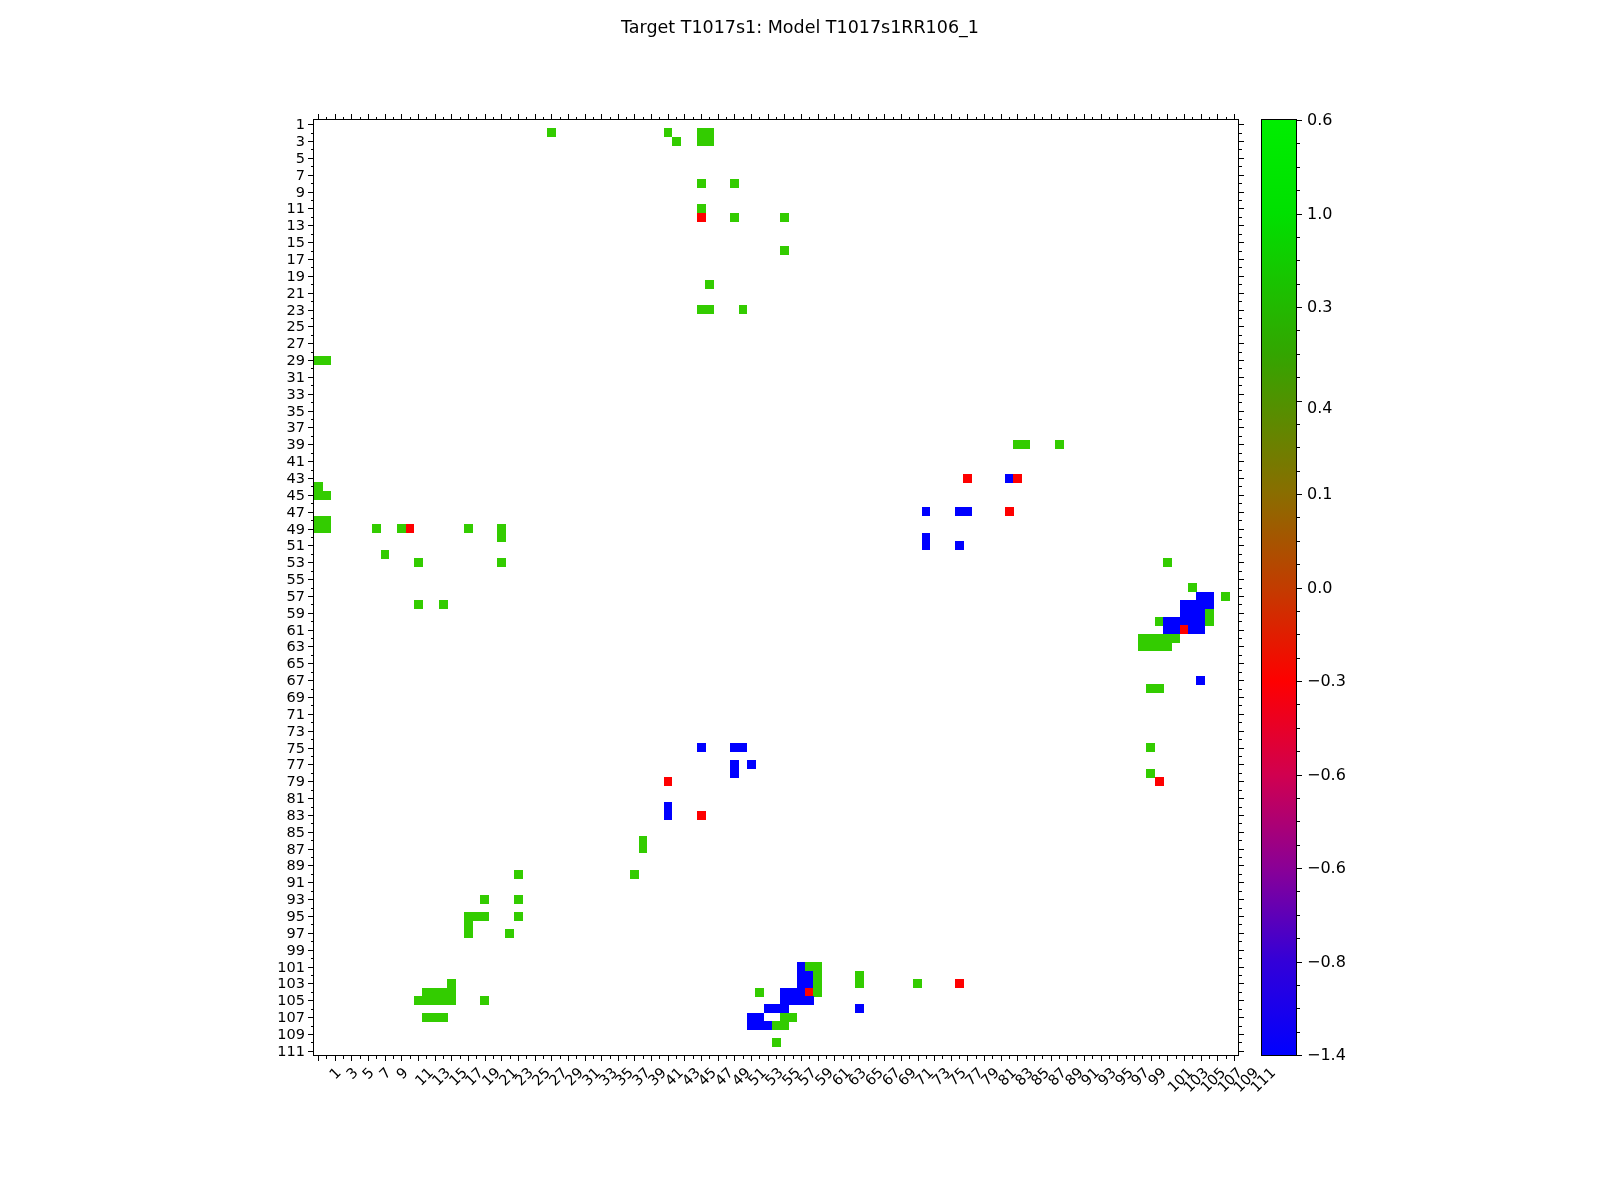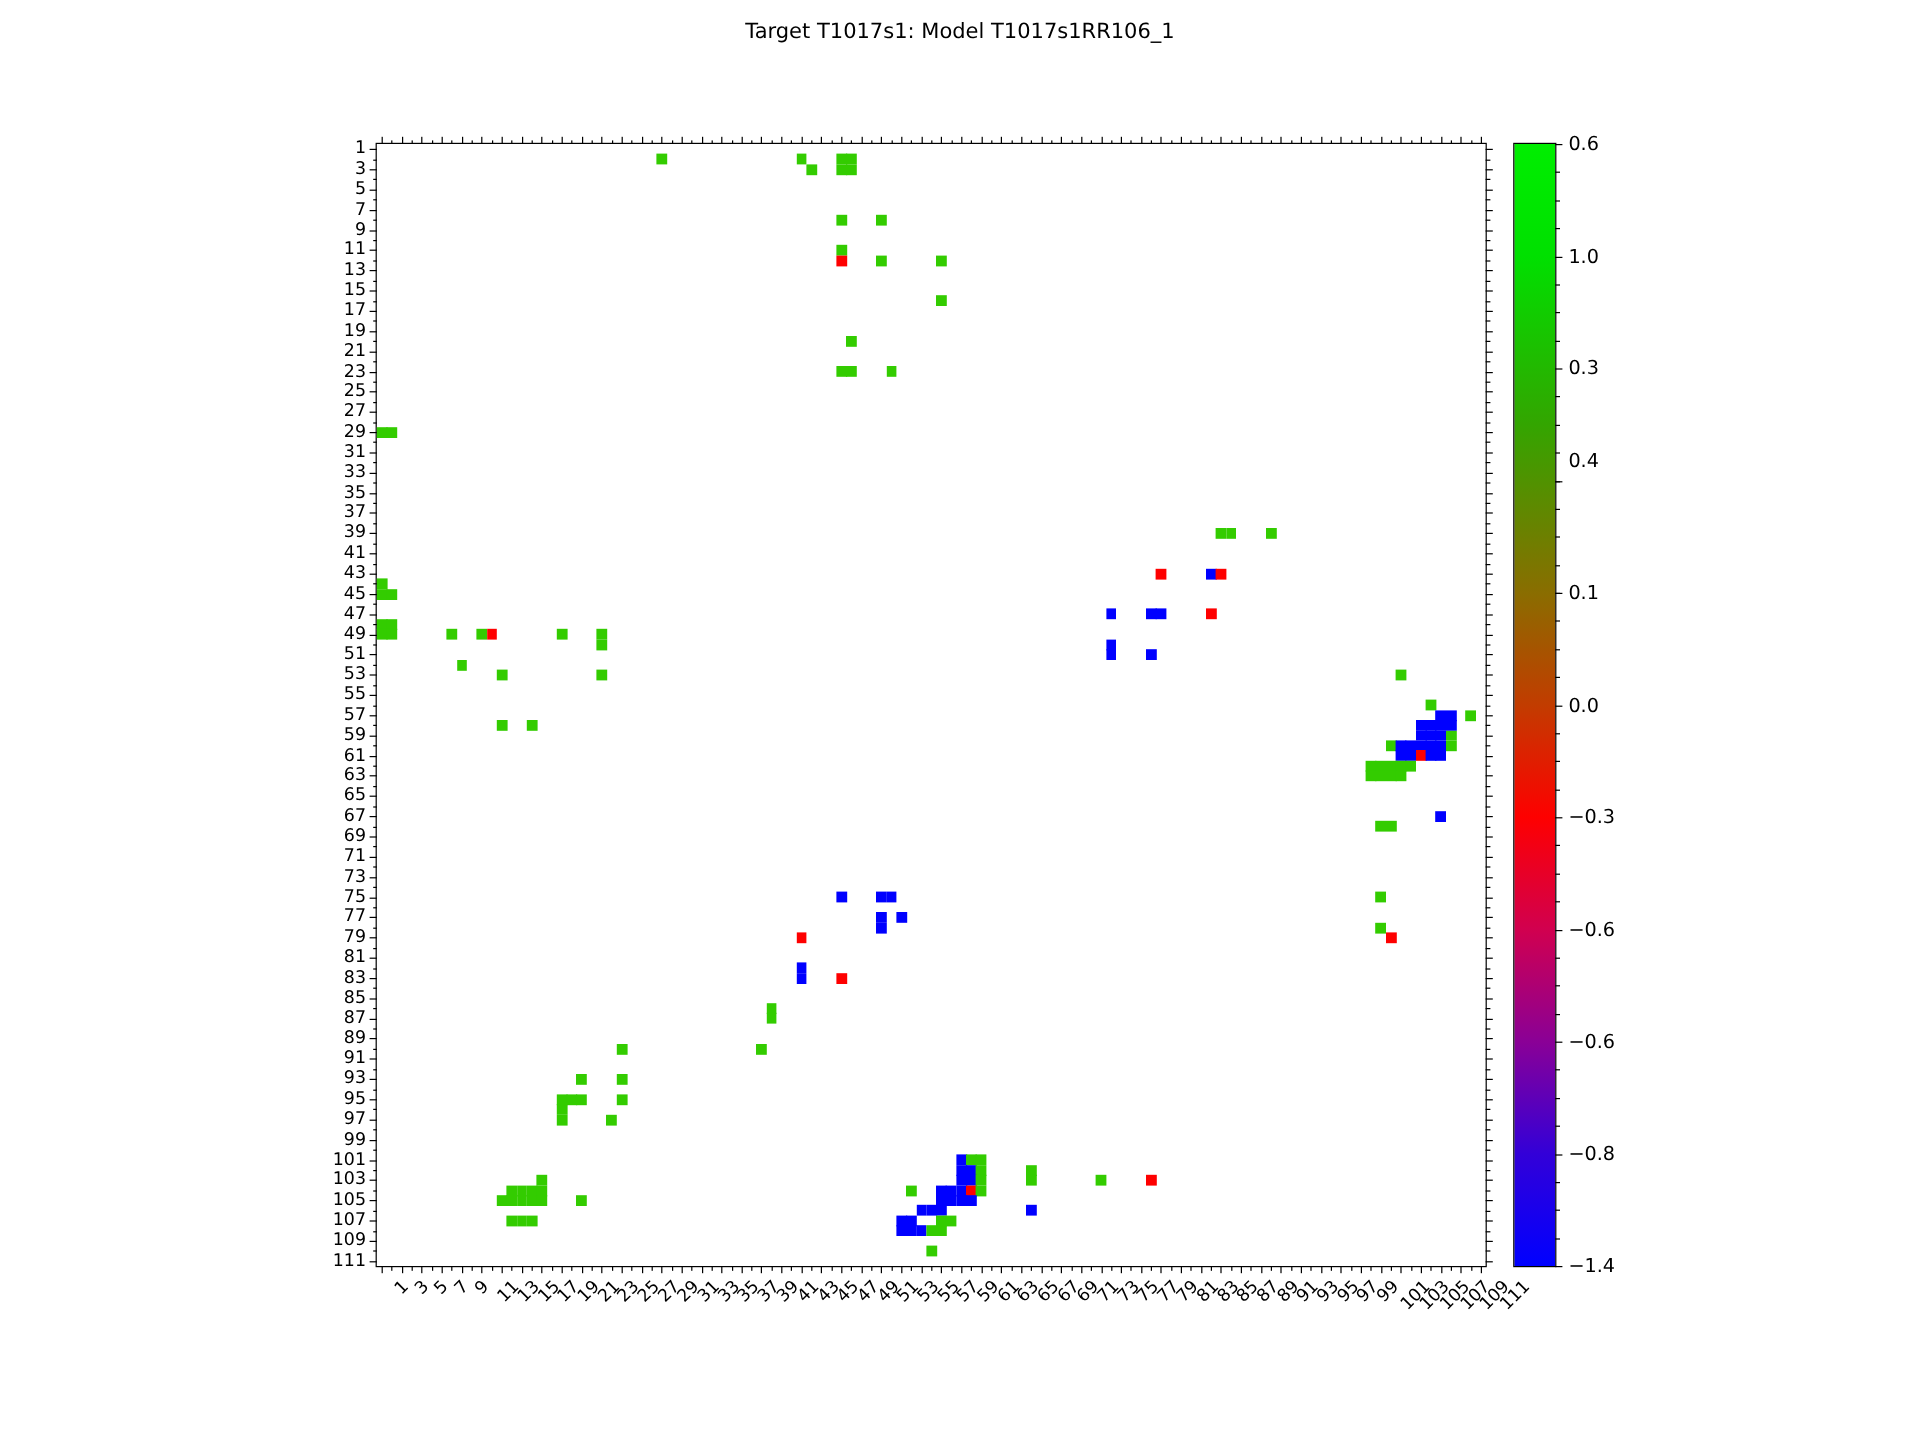--- a/index.html
+++ b/index.html
@@ -783,21 +783,21 @@
     </div>
 
   <div id="colorbar">
       <div class="cbtick" style="top: 0px;"></div>
       <div class="cblabel" style="top: 0px;">0.6</div>
       <div class="cbtick" style="top: 93.5px;"></div>
       <div class="cblabel" style="top: 93.5px;">1.0</div>
       <div class="cbtick" style="top: 187px;"></div>
       <div class="cblabel" style="top: 187px;">0.3</div>
       <div class="cbtick" style="top: 280.5px;"></div>
-      <div class="cblabel" style="top: 264px;">0.4</div>
+      <div class="cblabel" style="top: 288px;">0.4</div>
       <div class="cbtick" style="top: 374px;"></div>
       <div class="cblabel" style="top: 374px;">0.1</div>
       <div class="cbtick" style="top: 467.5px;"></div>
       <div class="cblabel" style="top: 467.5px;">0.0</div>
       <div class="cbtick" style="top: 561px;"></div>
       <div class="cblabel" style="top: 561px;">−0.3</div>
       <div class="cbtick" style="top: 654.5px;"></div>
       <div class="cblabel" style="top: 654.5px;">−0.6</div>
       <div class="cbtick" style="top: 748px;"></div>
       <div class="cblabel" style="top: 748px;">−0.6</div>

